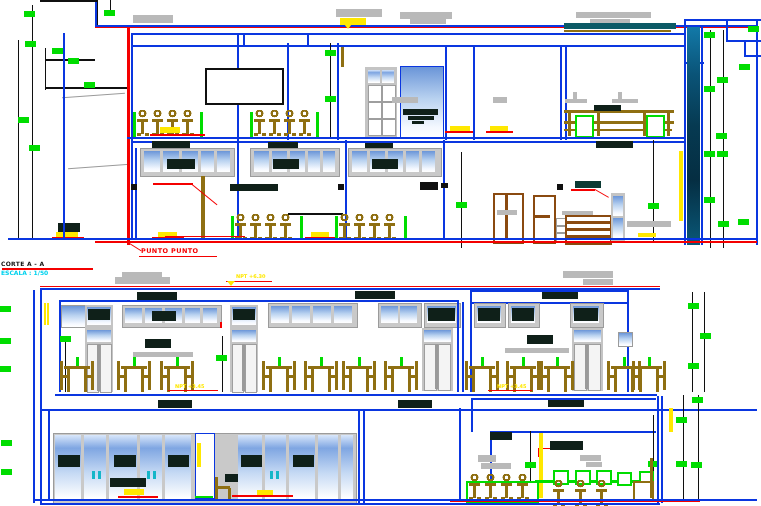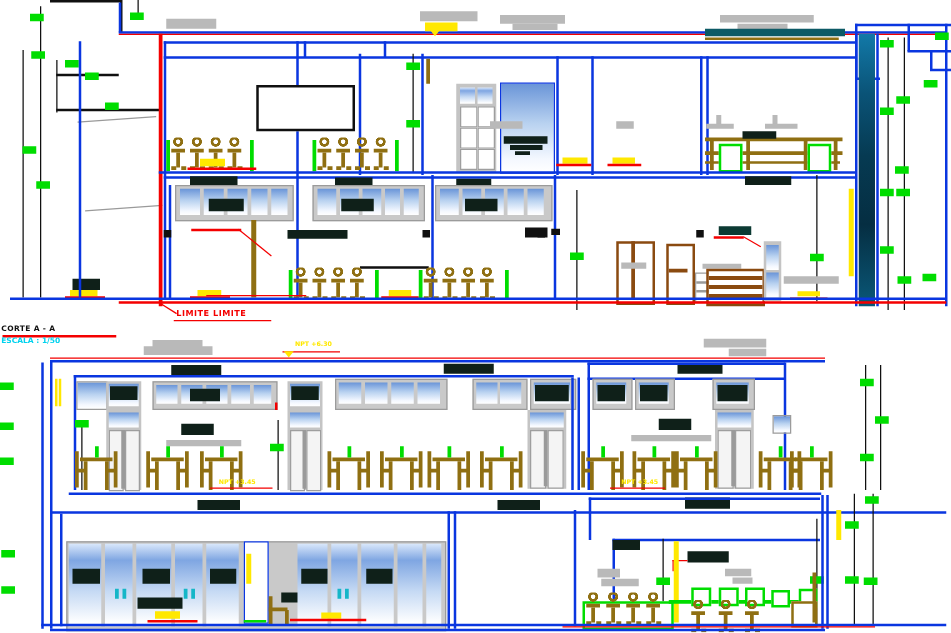--- a/index.html
+++ b/index.html
@@ -285,21 +285,21 @@
   <i class="tick" style="left:717px;top:151px"></i>
   <i class="tick" style="left:704px;top:197px"></i>
   <i class="tick" style="left:718px;top:221px"></i>
   <i class="tick" style="left:738px;top:219px"></i>
 
   <i class="c-blue" style="left:8px;top:238px;width:749px;height:2px"></i>
   <i class="c-red" style="left:95px;top:241px;width:662px;height:1.5px"></i>
   <i class="c-red" style="left:165px;top:236px;width:80px;height:1px"></i>
 
   <i class="c-red" style="left:128px;top:242px;width:16px;height:1px;transform:rotate(32deg);transform-origin:left top"></i>
-  <b class="txt t-red" style="left:141px;top:248px">LIMITE LIMITE</b>
+  <b class="txt t-red" style="left:141px;top:248px">PUNTO PUNTO</b>
   <i class="c-red" style="left:139px;top:256px;width:78px;height:1.2px"></i>
 
   <b class="txt t-title" style="left:1px;top:261px">CORTE A - A</b>
   <i class="c-red" style="left:2px;top:268px;width:91px;height:1.5px"></i>
   <b class="txt t-scale" style="left:1px;top:270px">ESCALA : 1/50</b>
   <i class="c-gray" style="left:122px;top:272px;width:40px;height:6px"></i>
 
   <i class="c-gray" style="left:115px;top:277px;width:55px;height:7px"></i>
   <i class="c-gray" style="left:563px;top:271px;width:50px;height:7px"></i>
   <i class="c-gray" style="left:583px;top:279px;width:30px;height:6px"></i>

